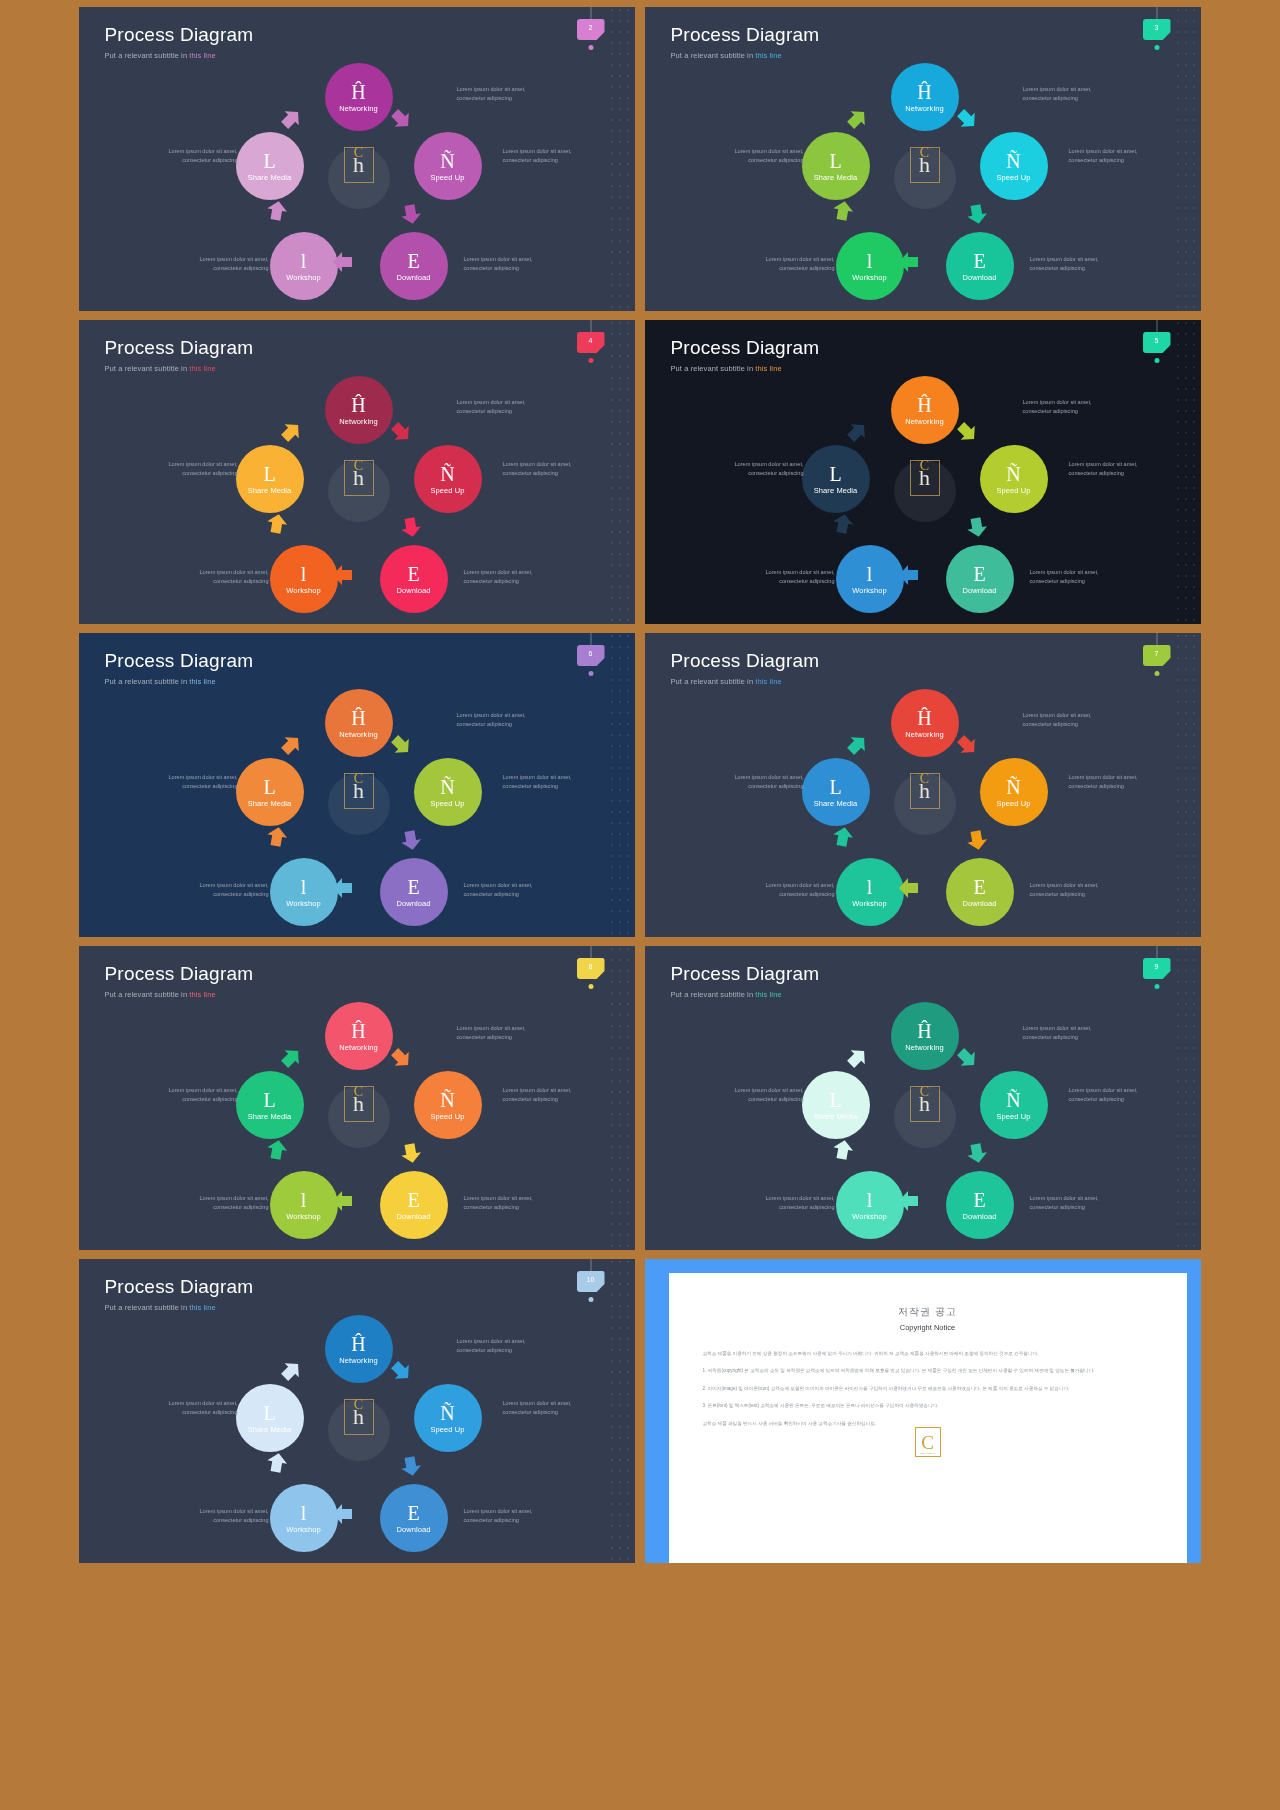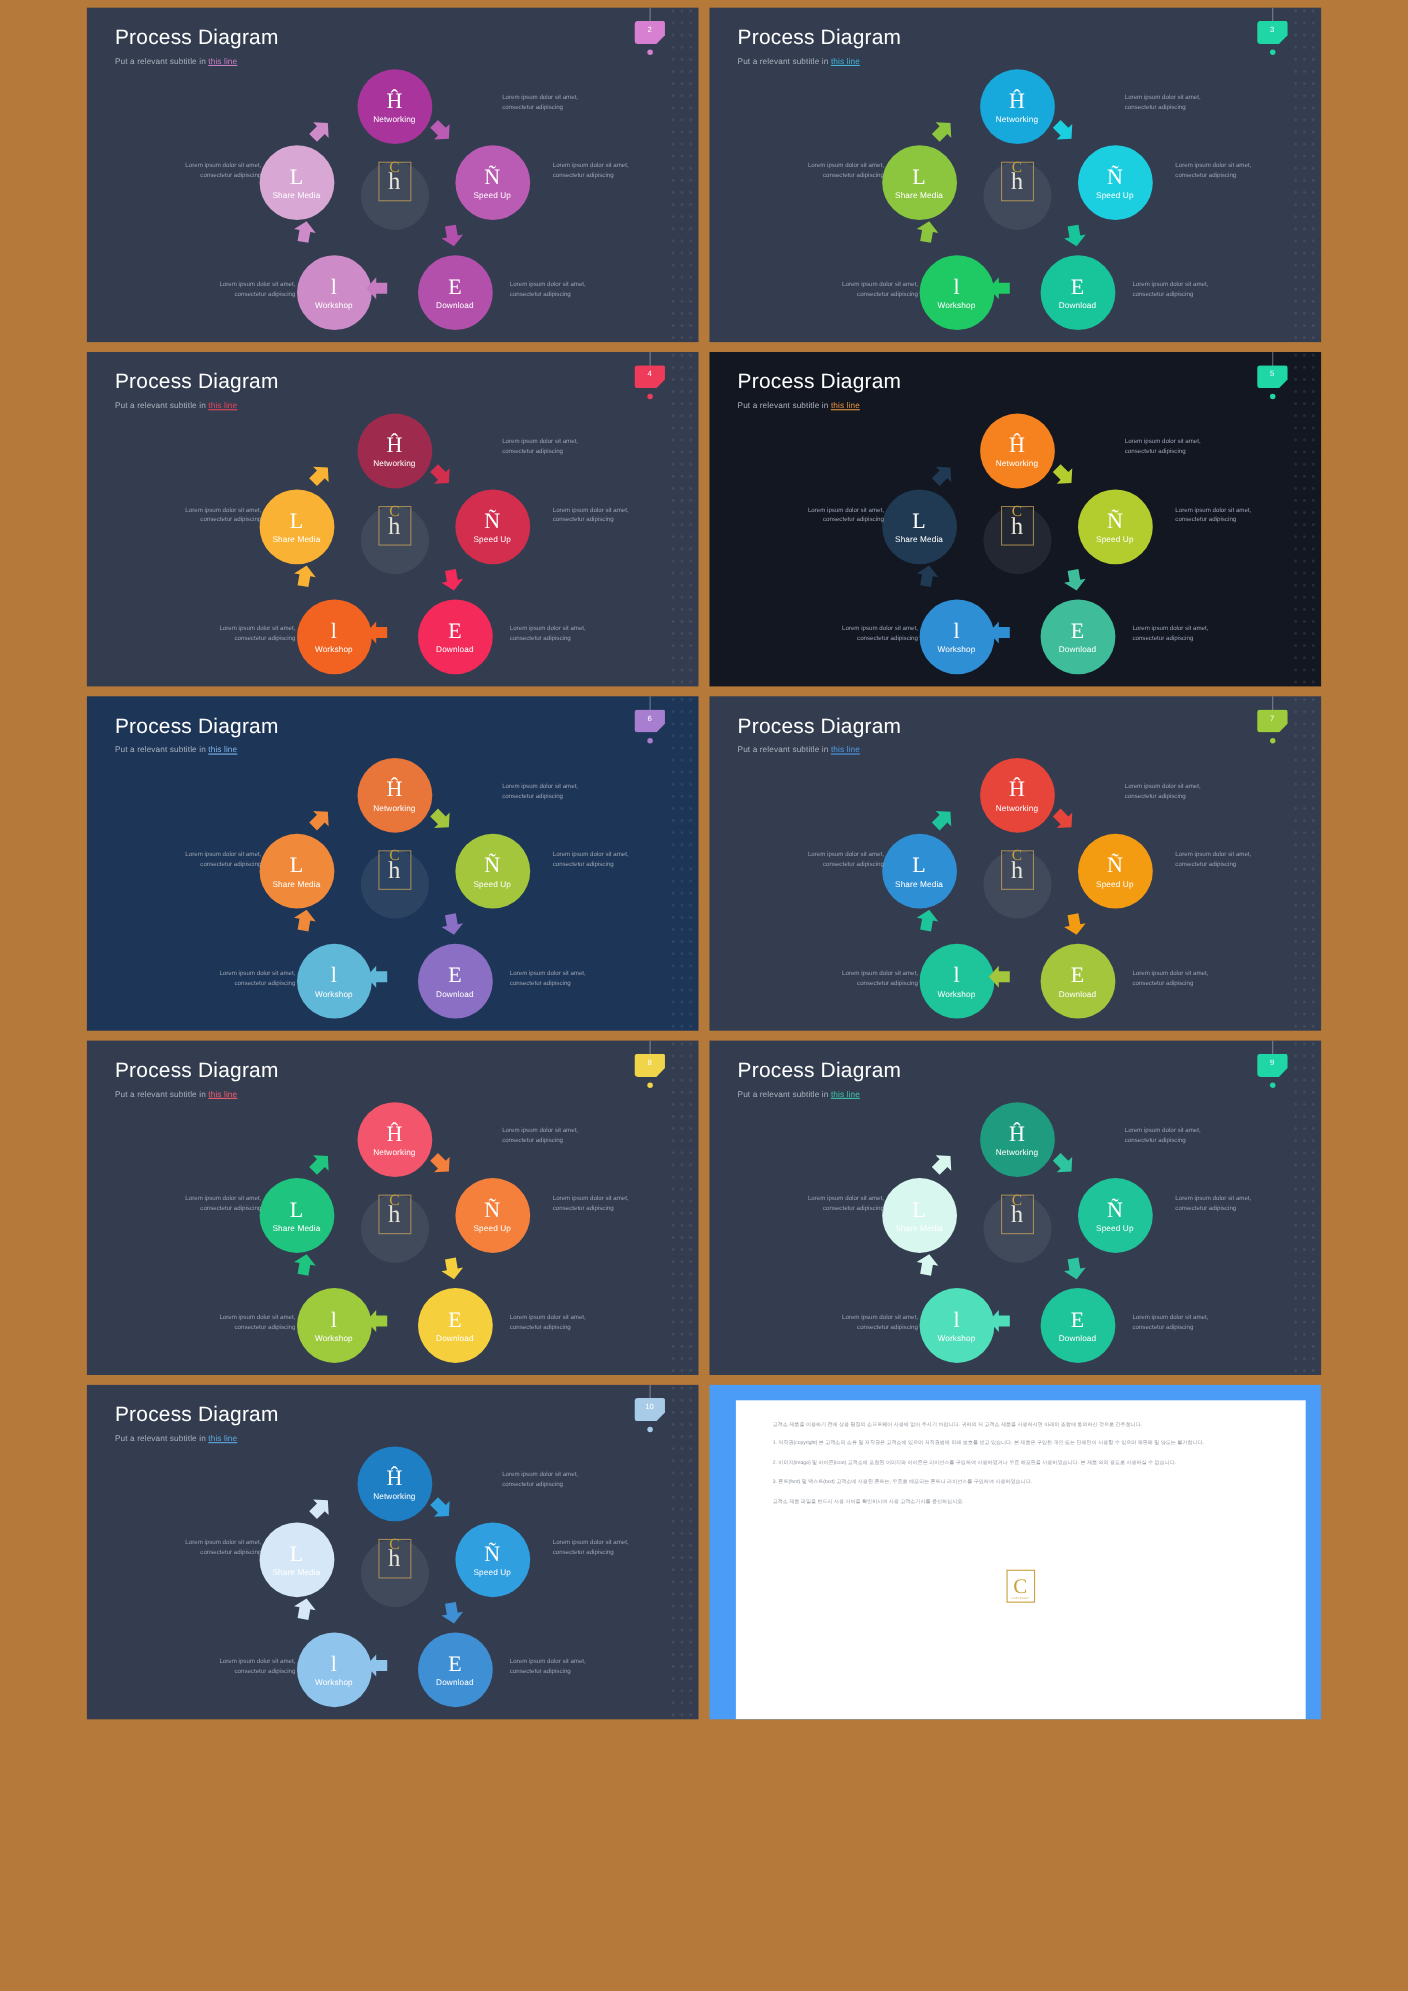--- a/index.html
+++ b/index.html
@@ -38,21 +38,21 @@
 
   
   .hd{ position:absolute; left:26px; top:18px; }
   .hd h1{
     font-weight:400; font-size:19px; letter-spacing:.2px;
     color:#ffffff; line-height:1.1;
   }
   .hd .sub{
     margin-top:5px; font-size:7.5px; color:#a9b0bd; letter-spacing:.1px;
   }
-  .hd .sub em{ font-style:normal;text-decoration:underline; }
+  .hd .sub em{ font-style:normal; }
 
   
   .badge{ position:absolute; top:0; right:30px; width:28px; pointer-events:none; }
   .badge .stem{
     position:absolute; left:50%; top:0; width:1px; height:16px;
     background:rgba(255,255,255,.35); transform:translateX(-50%);
   }
   .badge .tag{
     position:absolute; top:12px; left:0; width:28px; height:21px;
     border-radius:3px;
@@ -768,20 +768,24 @@
         </div>
         <div class="cap c-top">Lorem ipsum dolor sit amet, consectetur adipiscing</div>
         <div class="cap c-right">Lorem ipsum dolor sit amet, consectetur adipiscing</div>
         <div class="cap c-br">Lorem ipsum dolor sit amet, consectetur adipiscing</div>
         <div class="cap c-bl">Lorem ipsum dolor sit amet, consectetur adipiscing</div>
         <div class="cap c-left">Lorem ipsum dolor sit amet, consectetur adipiscing</div>
       </div>
     </div>
     <div class="slide cslide">
       <div class="paper">
+        <div class="ttl">
+          <div class="kr">저작권 공고</div>
+          <div class="en">Copyright Notice</div>
+        </div>
         <div class="body">
           <p>고객소 제품을 이용하기 전에 상용 평장의 소프트웨어 사용에 없어 주시기 바랍니다. 귀하의 저 고객소 제품을 사용하시면 아래의 조항에 동의하신 것으로 간주합니다.</p>
           <p>1. 저작권(copyright) 본 고객소의 소유 및 저작권은 고객소에 있으며 저작권법에 의해 보호를 받고 있습니다. 본 제품은 구입한 개인 또는 단체만이 사용할 수 있으며 재판매 및 양도는 불가합니다.</p>
           <p>2. 이미지(image) 및 아이콘(icon) 고객소에 포함된 이미지와 아이콘은 라이선스를 구입하여 사용하였거나 무료 배포판을 사용하였습니다. 본 제품 외의 용도로 사용하실 수 없습니다.</p>
           <p>3. 폰트(font) 및 텍스트(text) 고객소에 사용된 폰트는, 무료로 배포되는 폰트나 라이선스를 구입하여 사용하였습니다.</p>
           <p>고객소 제품 파일을 반드시 사용 서버을 확인하시여 사용 고객소기사를 총신하십시오.</p>
         </div>
         <div class="seal">
           <span>C</span>
           <div class="micro">COPYRIGHT</div>

